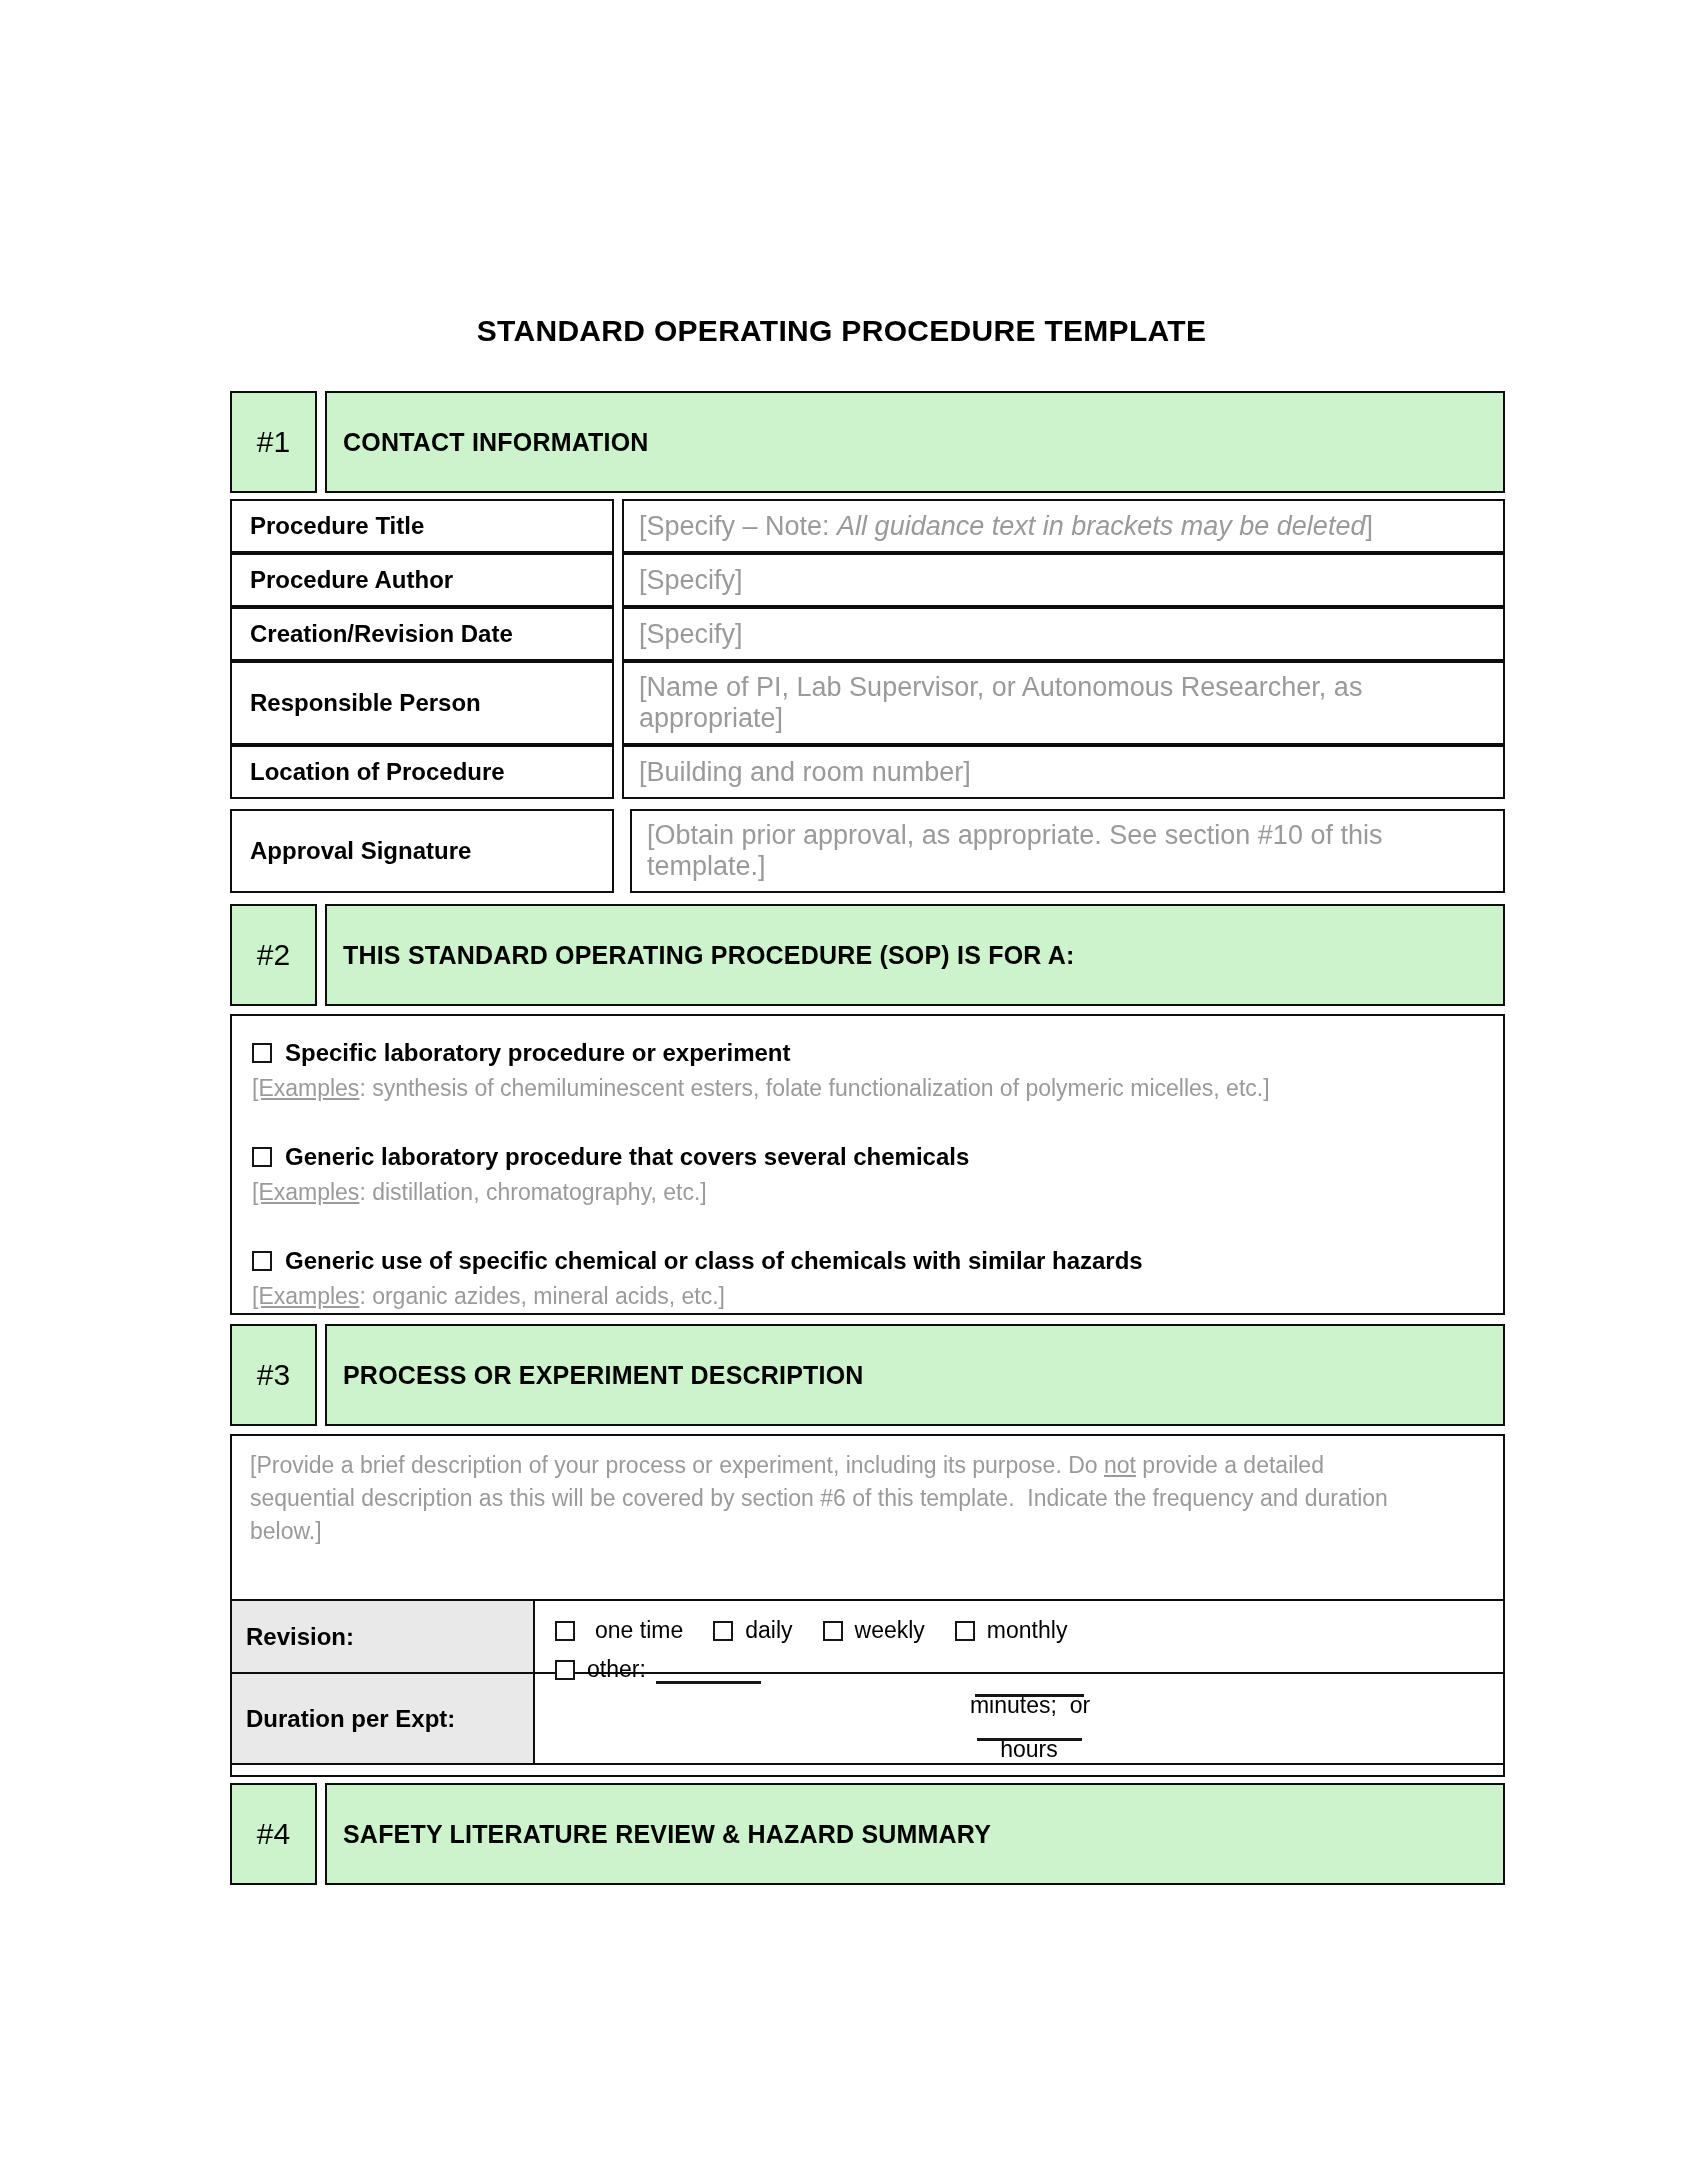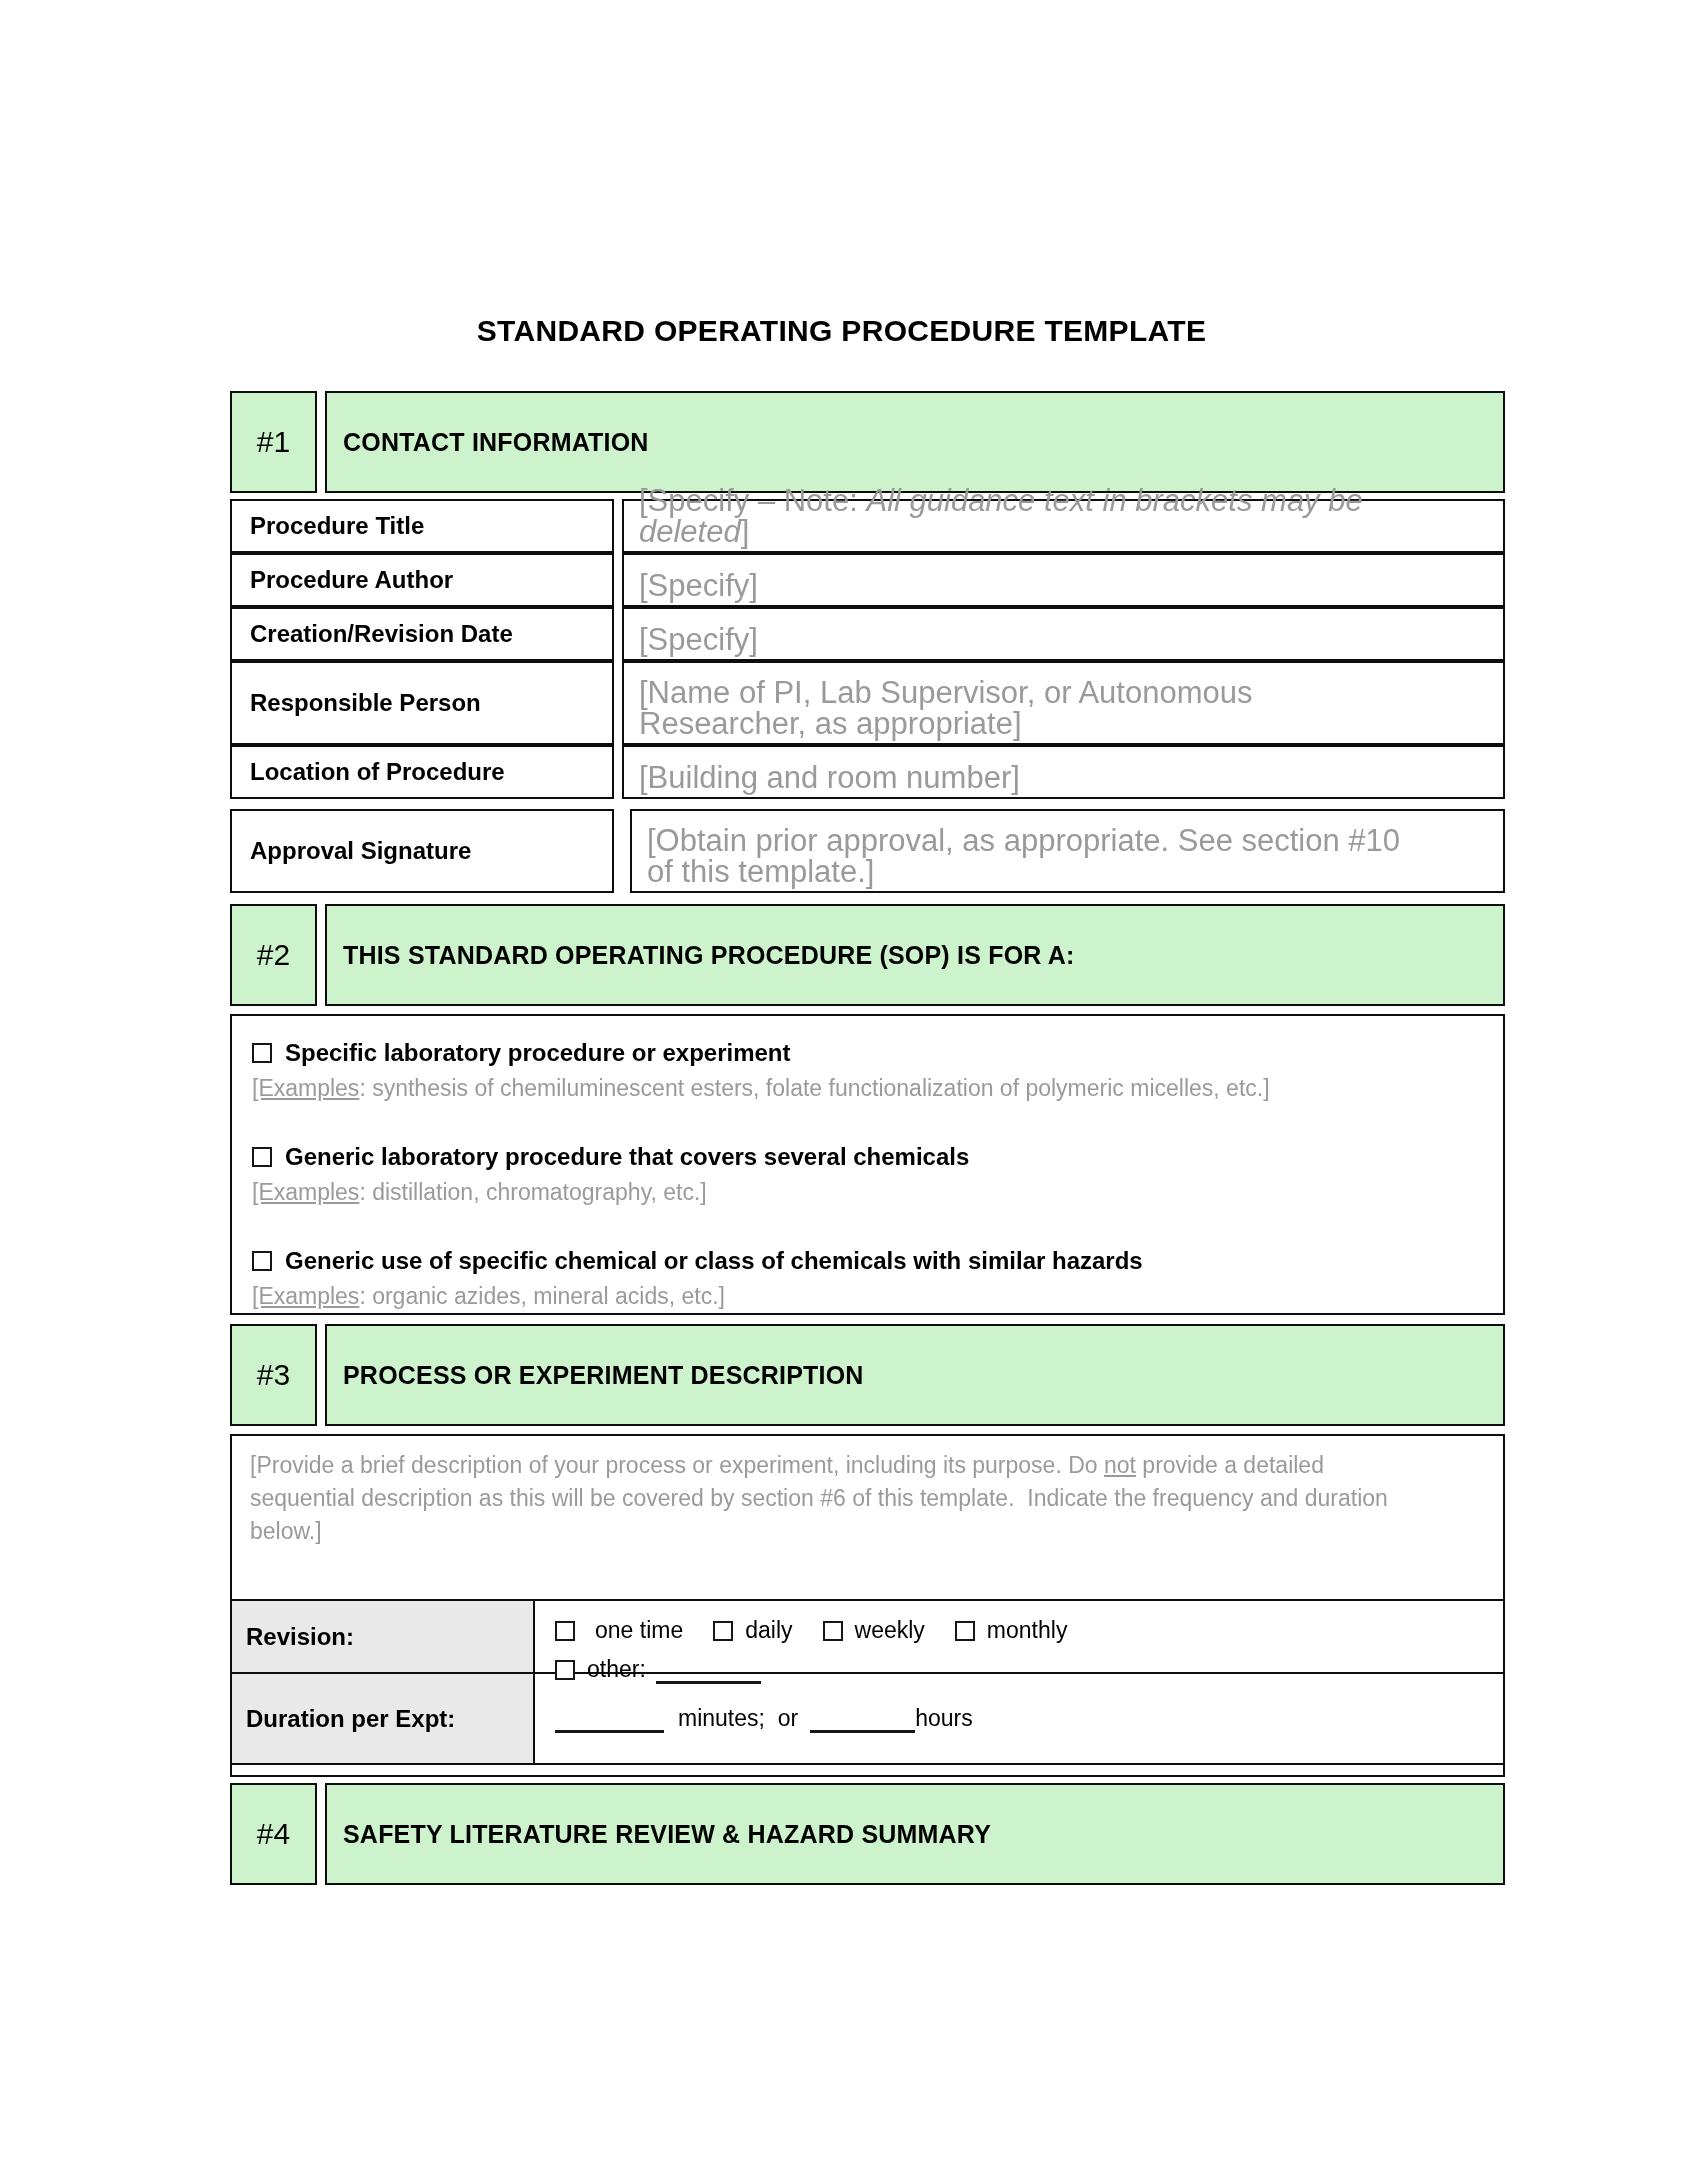--- a/index.html
+++ b/index.html
@@ -50,23 +50,23 @@
   .crow.mt6{margin-top:6px;} .crow.mt10{margin-top:10px;gap:16px;}
   .cl{
     width:384px;flex:0 0 384px;box-sizing:border-box;
     border:2px solid var(--line);
     display:flex;align-items:center;
     padding-left:18px;font-size:24px;font-weight:700;
     background:#fff;
   }
   .cv{
     flex:1;box-sizing:border-box;border:2px solid var(--line);
-    display:flex;align-items:flex-end;
+    display:flex;align-items:center;
     padding:4px 16px 4px 15px;
-    color:var(--muted);font-size:31px;line-height:31px;background:#fff;
+    color:var(--muted);font-size:27px;line-height:31px;background:#fff;
   }
   .cv .vtext{max-width:762px;display:inline-block;}
   .h55{height:54px;} .h85{height:84px;}
   .it{font-style:italic;}
   .ul{text-decoration:underline;}
 
   
   .choices{
     margin-top:8px;height:301px;box-sizing:border-box;
     border:2px solid var(--line);
@@ -95,21 +95,21 @@
     background:var(--graybg);border-right:2px solid var(--line);
     display:flex;align-items:center;padding-left:14px;
     font-size:24px;font-weight:700;
   }
   .s3val{flex:1;box-sizing:border-box;font-size:23px;}
   .freq{height:71px;padding:10px 0 16px 20px;}
   .freq-line{display:flex;align-items:center;height:39px;line-height:39px;}
   .opt{display:inline-flex;align-items:center;margin-right:30px;white-space:nowrap;}
   .cb.sm{width:20px;height:20px;margin-right:12px;transform:translateY(0);}
   .opt.first .cb.sm{margin-right:20px;}
-  .dur{height:89px;display:flex;align-items:center;padding-left:20px;}
+  .dur{height:89px;display:flex;align-items:center;padding-left:20px;flex-direction:column;}
   .blank{
     display:inline-block;height:16px;border-bottom:3px solid #161616;
     transform:translateY(5px);
   }
   .w-other{width:105px;margin-left:10px;}
   .w-min{width:109px;}
   .w-hr{width:105px;}
   .dur-mid{margin:0 12px 0 14px;}
   .s3thin{height:10px;border-top:2px solid var(--line);}
 

